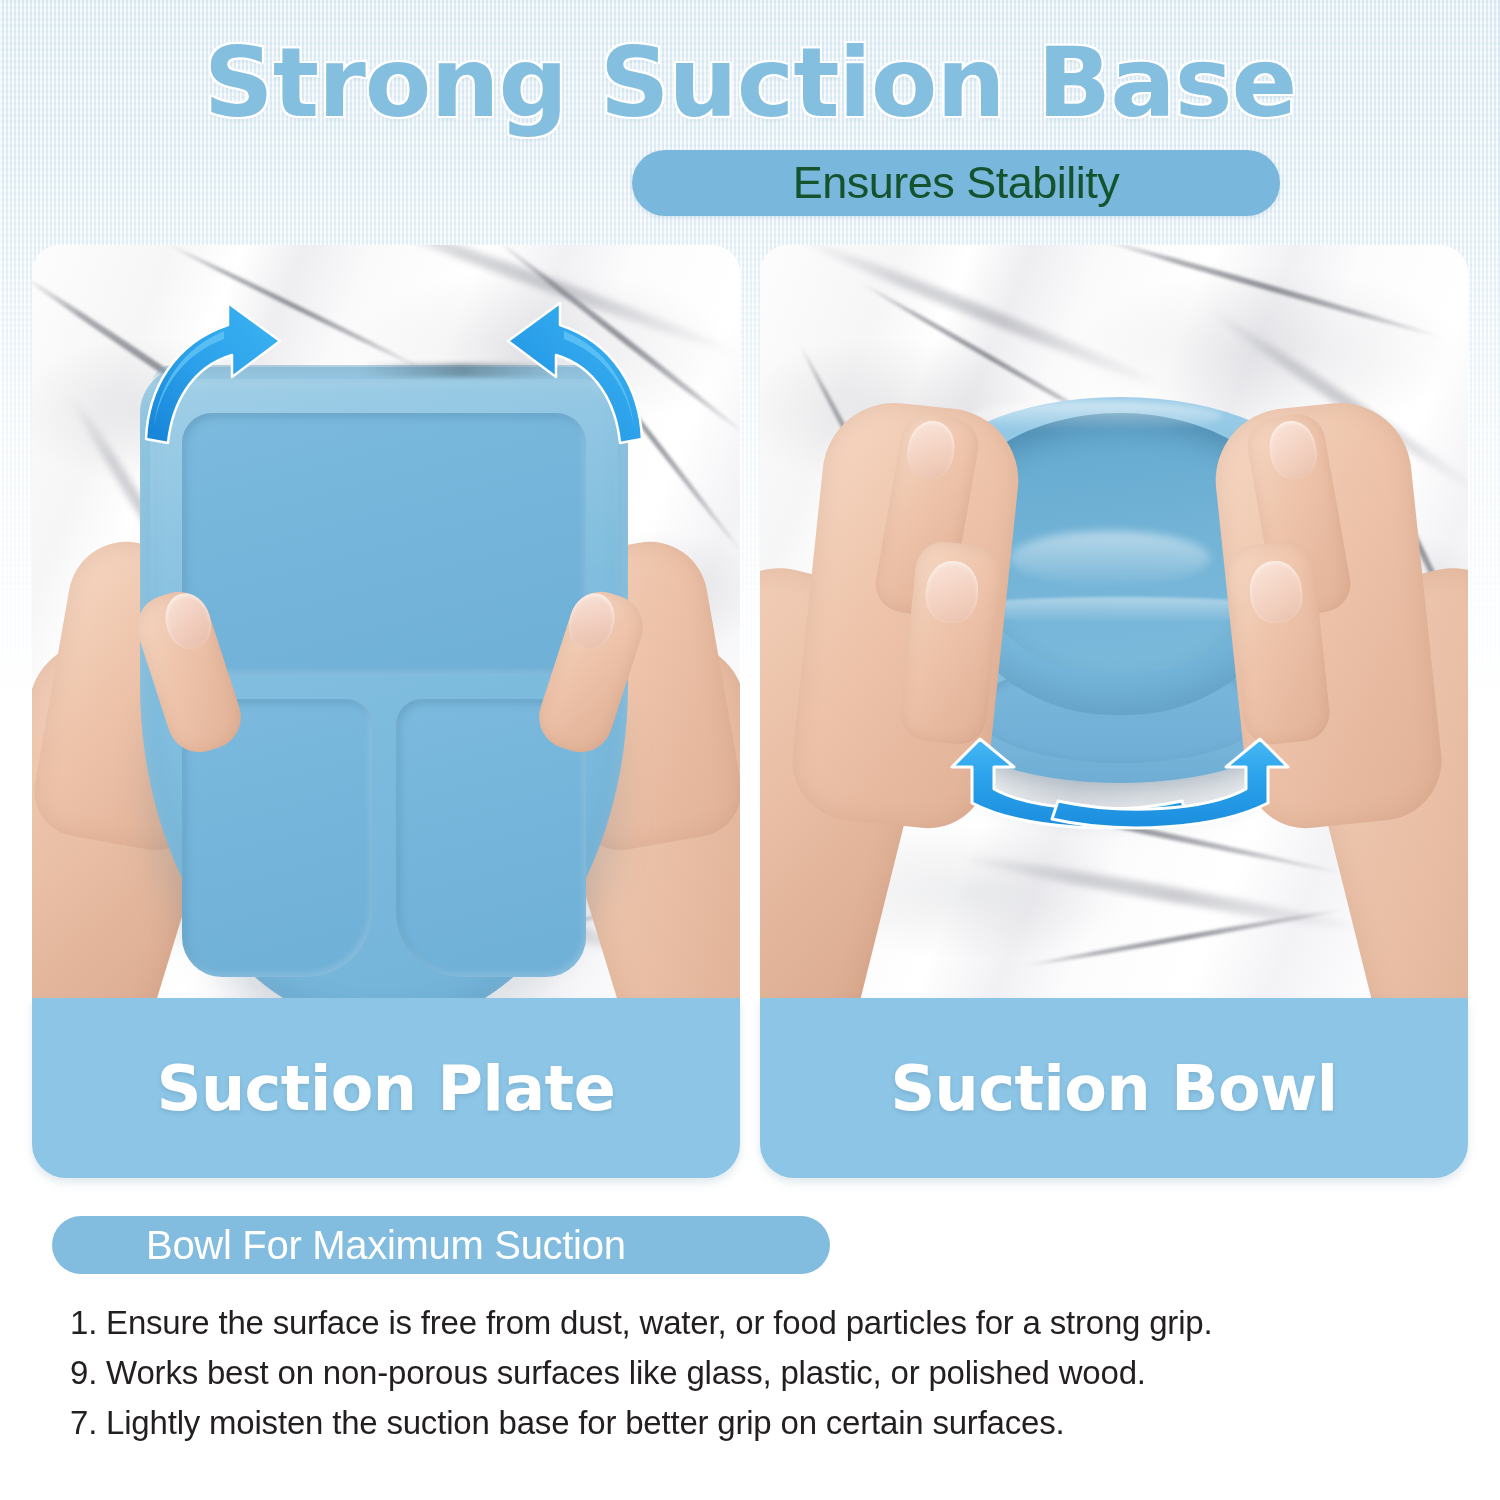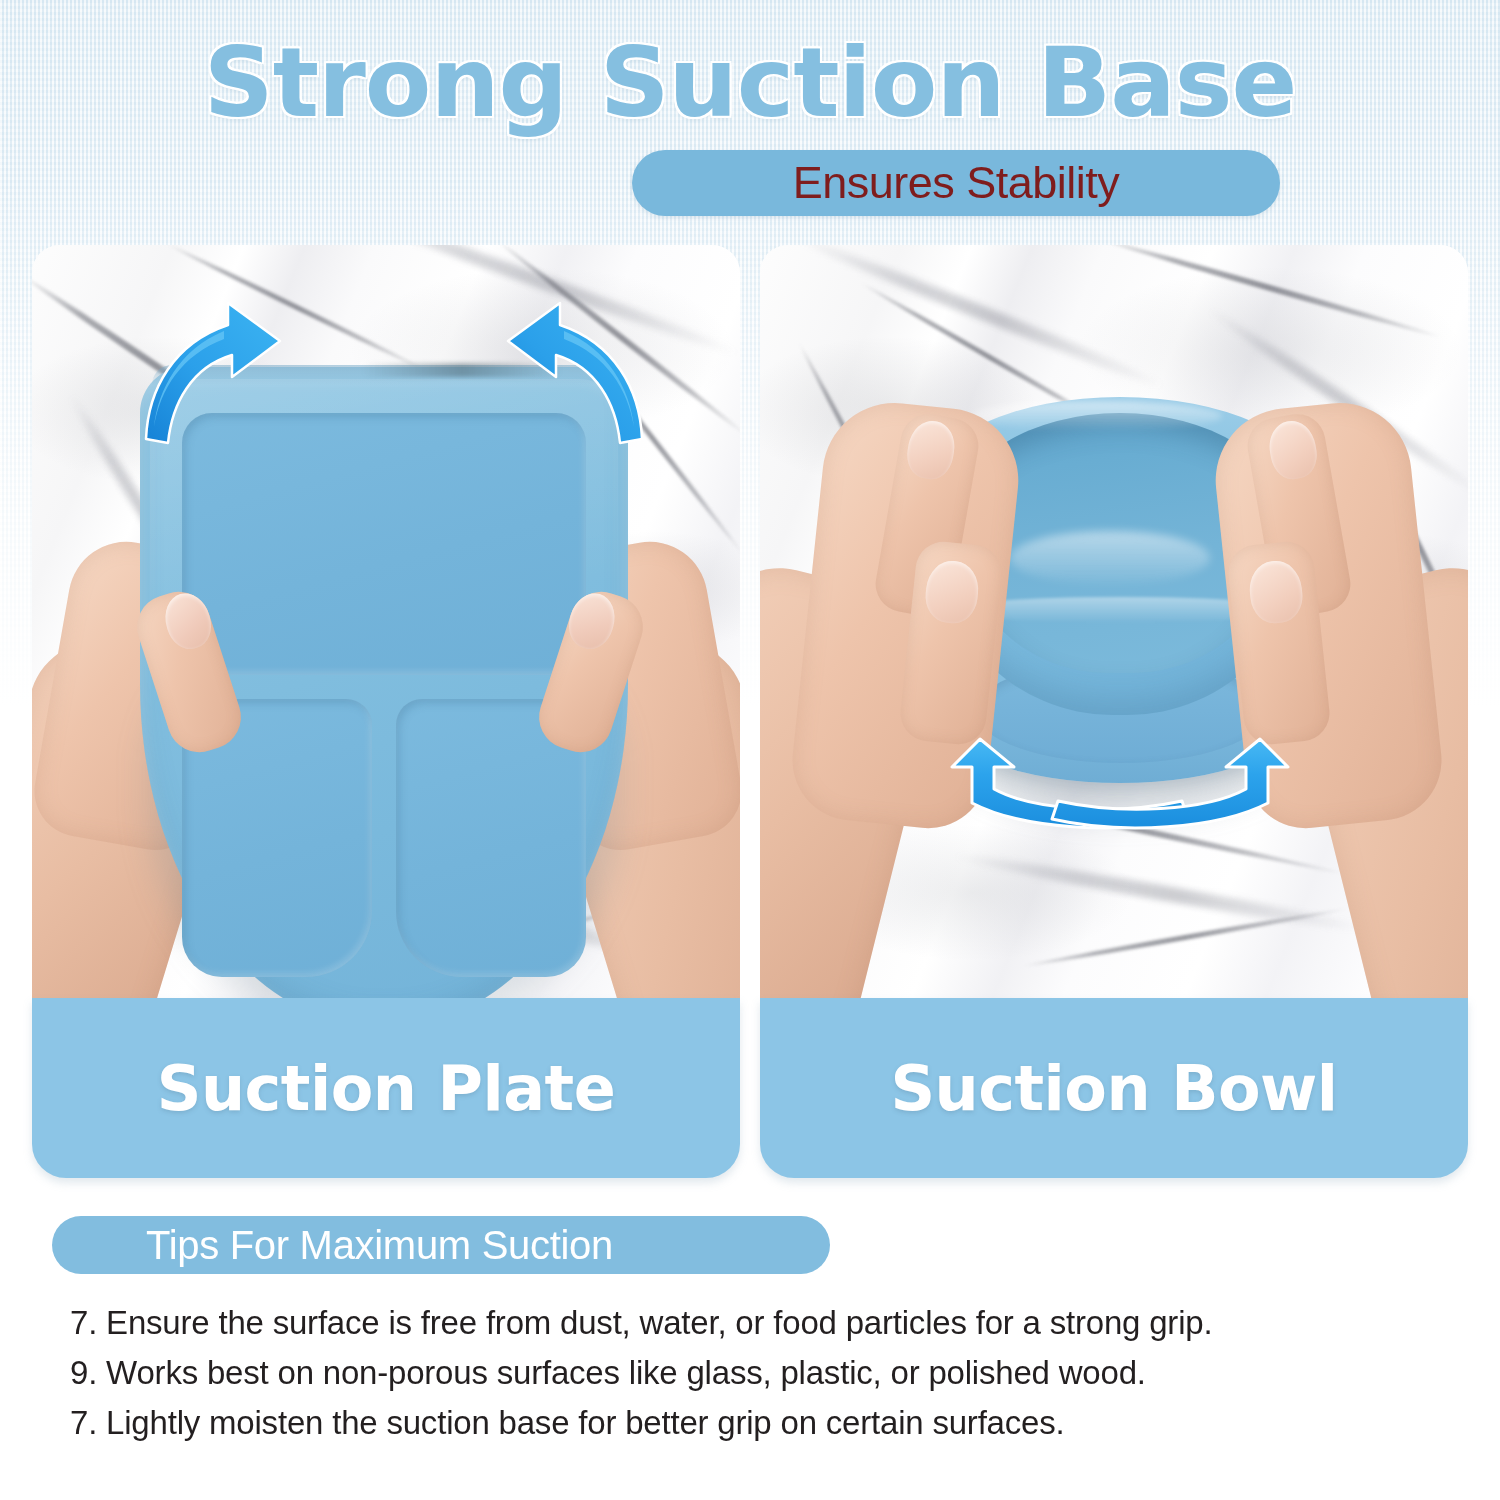--- a/index.html
+++ b/index.html
@@ -77,21 +77,21 @@
     width: 648px;
     height: 66px;
     background: #79b8dc;
     border-radius: 33px;
     display: flex;
     align-items: center;
     justify-content: center;
     box-shadow: 0 2px 5px rgba(120,160,185,0.18);
   }
   .subtitle-pill span {
-    color: #7f1d1d;
+    color: #14532d;
     font-size: 45px;
     font-weight: normal;
     letter-spacing: -0.5px;
     white-space: nowrap;
   }
 
   
   .panel {
     position: absolute;
     top: 245px;
@@ -513,22 +513,22 @@
   </div>
 
   <div class="caption caption-left">
     <span>Suction Plate</span>
   </div>
   <div class="caption caption-right">
     <span>Suction Bowl</span>
   </div>
 
   <div class="tips-pill">
-    <span>Tips For Maximum Suction</span>
+    <span>Bowl For Maximum Suction</span>
   </div>
 
   <div class="tips-list">
-    <div class="tip-line">7. Ensure the surface is free from dust, water, or food particles for a strong grip.</div>
+    <div class="tip-line">1. Ensure the surface is free from dust, water, or food particles for a strong grip.</div>
     <div class="tip-line">9. Works best on non-porous surfaces like glass, plastic, or polished wood.</div>
     <div class="tip-line">7. Lightly moisten the suction base for better grip on certain surfaces.</div>
   </div>
 
 </div>
 
 </body></html>

